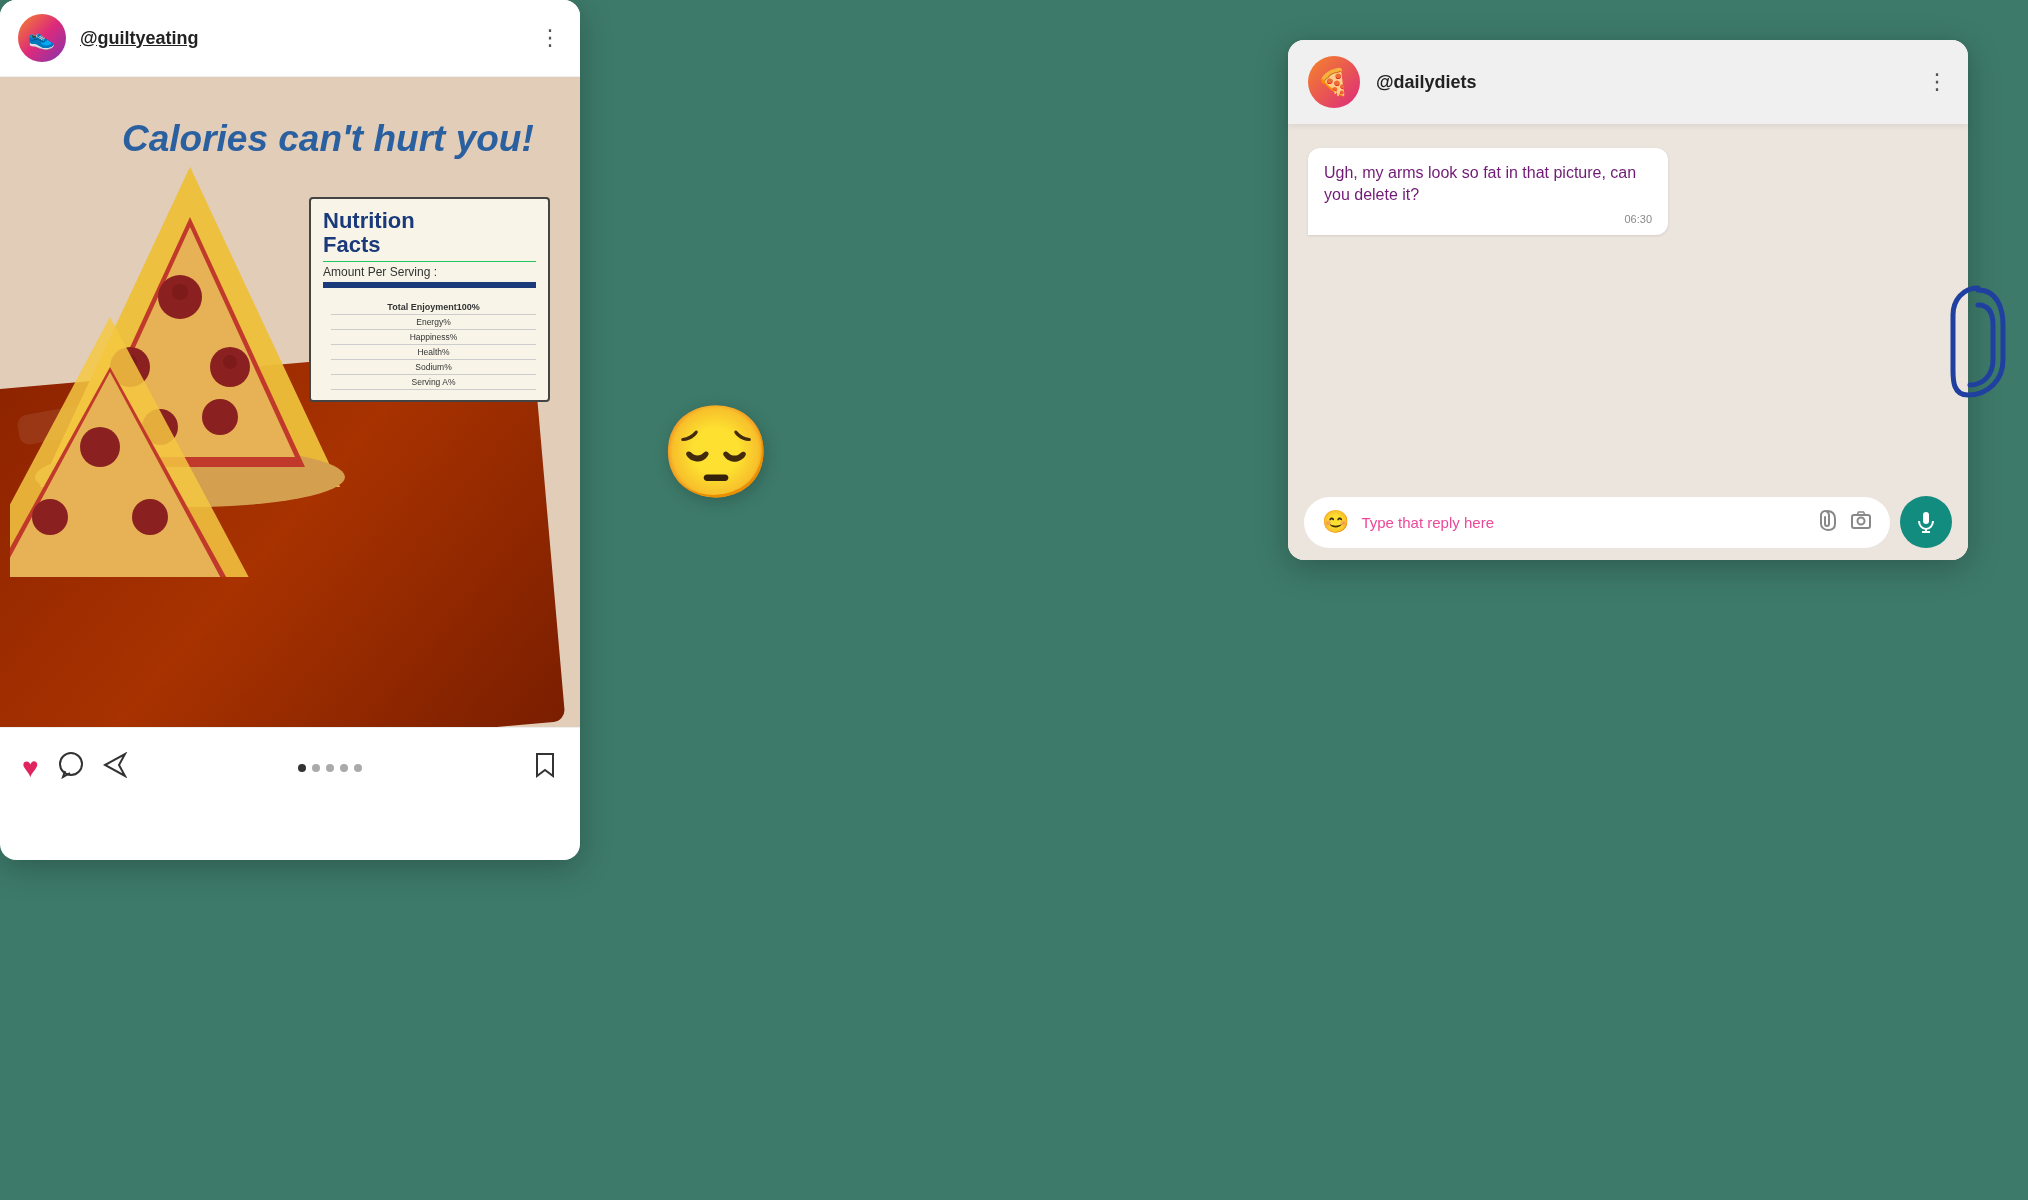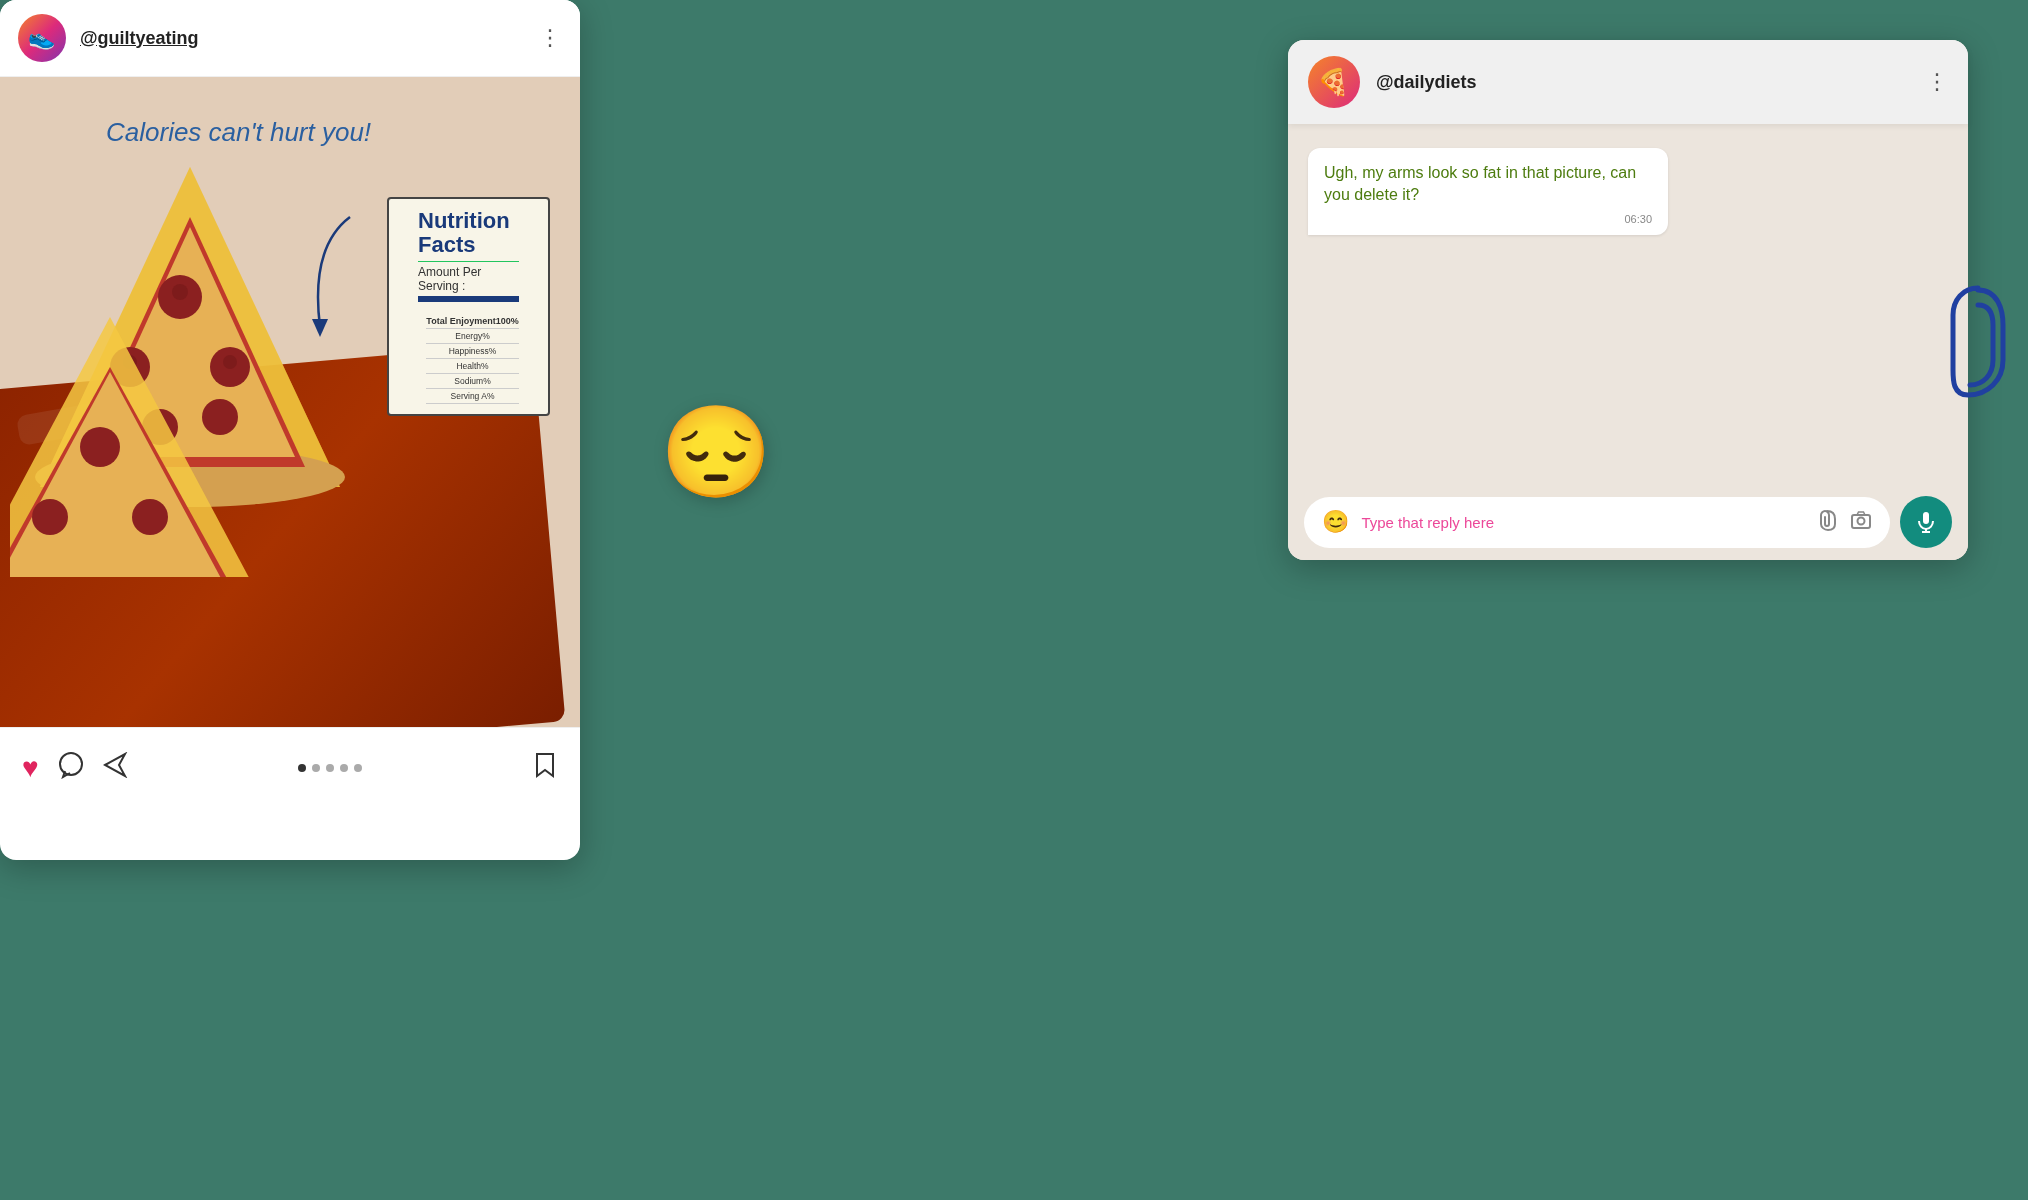--- a/index.html
+++ b/index.html
@@ -104,38 +104,38 @@
     .pizza-svg {
       position: absolute;
       left: 10px;
       top: 60px;
     }
 
     
     .calories-text {
       position: absolute;
       top: 40px;
-      left: 106px;
-      font-size: 26px;
-      font-weight: 400;
+      left: 122px;
+      font-size: 37px;
+      font-weight: 700;
       color: #2a5fa0;
       font-style: italic;
       line-height: 1.2;
     }
 
     
     .nutrition-label {
       position: absolute;
       right: 30px;
       top: 120px;
-      width: 163px;
+      width: 241px;
       background: #f8f5e8;
       border: 2px solid #444;
       border-radius: 4px;
-      padding: 10px 29px;
+      padding: 10px 12px;
       font-size: 10px;
     }
 
     .nutrition-title {
       font-size: 22px;
       font-weight: 900;
       color: #1a3a7a;
       line-height: 1.1;
       margin-bottom: 4px;
     }
@@ -308,21 +308,21 @@
       border-radius: 12px 12px 0 12px;
       padding: 14px 16px 10px;
       margin-bottom: 16px;
       position: relative;
       margin-left: auto;
       box-shadow: 0 1px 3px rgba(0,0,0,0.1);
     }
 
     .wa-msg-text {
       font-size: 16px;
-      color: #4d7c0f;
+      color: #701a75;
       line-height: 1.4;
       margin-bottom: 6px;
     }
 
     .wa-msg-time {
       font-size: 11px;
       color: #888;
       text-align: right;
     }
 

